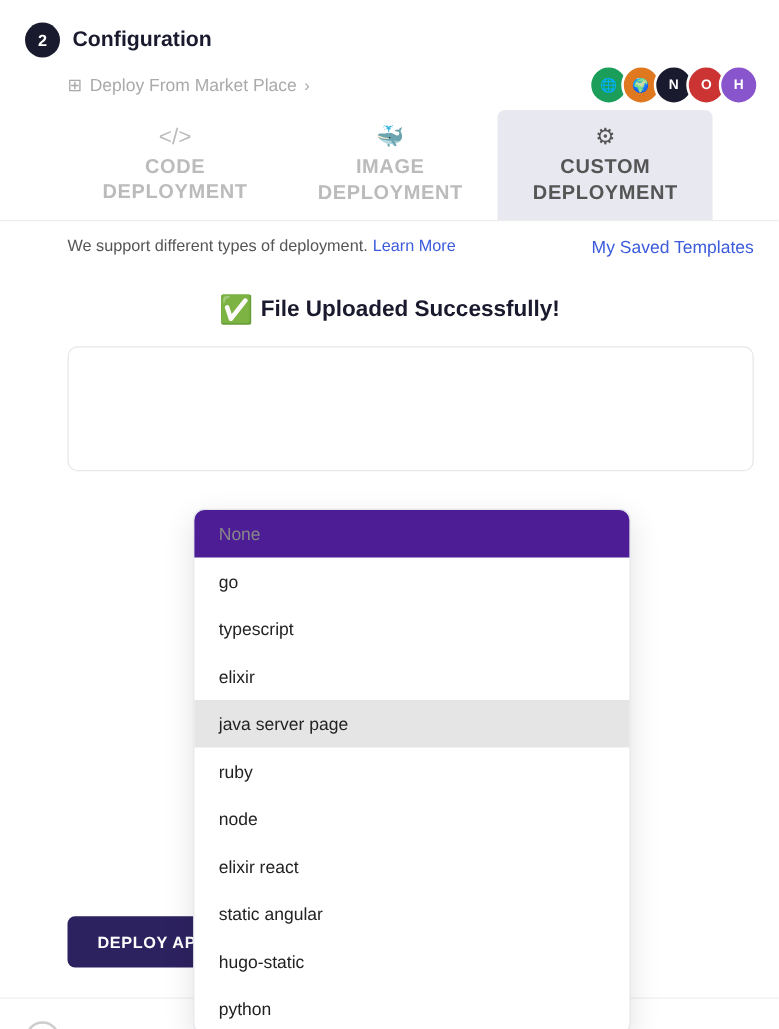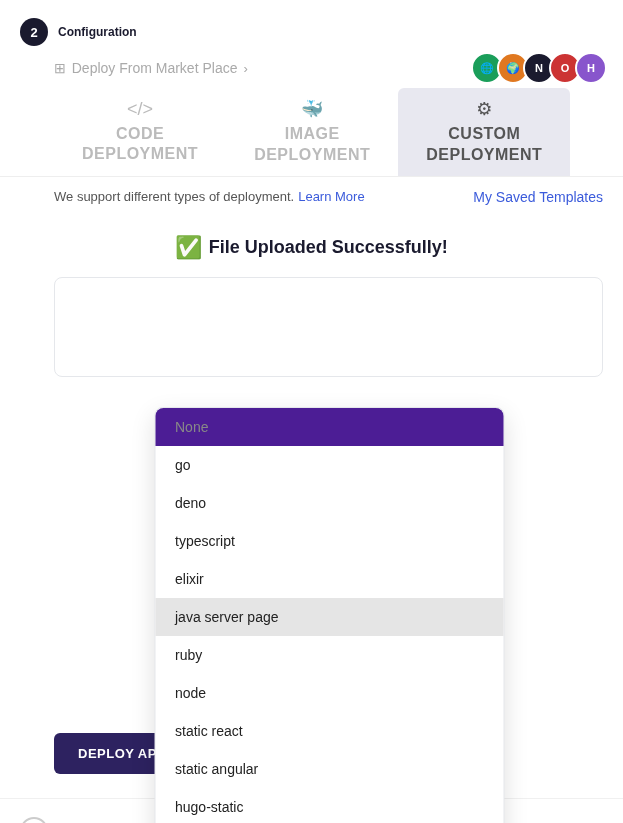--- a/index.html
+++ b/index.html
@@ -33,21 +33,21 @@
       background: #1a1a2e;
       color: #fff;
       font-size: 13px;
       font-weight: 700;
       display: flex;
       align-items: center;
       justify-content: center;
       flex-shrink: 0;
     }
     .step-title {
-      font-size: 12px;
+      font-size: 17px;
       font-weight: 600;
       color: #1a1a2e;
     }
 
     
     .breadcrumb {
       display: flex;
       align-items: center;
       padding: 4px 20px 12px 54px;
       gap: 6px;
@@ -303,27 +303,26 @@
     <span class="success-icon">✅</span>
     <span>File Uploaded Successfully!</span>
   </div>
 
   <div class="main-area">
     <div class="content-box"></div>
 
     <div class="dropdown-overlay">
       <div class="dropdown-item selected">None</div>
       <div class="dropdown-item">go</div>
-      <div class="dropdown-item">deno</div>
       <div class="dropdown-item">typescript</div>
       <div class="dropdown-item">elixir</div>
       <div class="dropdown-item highlighted">java server page</div>
       <div class="dropdown-item">ruby</div>
       <div class="dropdown-item">node</div>
-      <div class="dropdown-item">static react</div>
+      <div class="dropdown-item">elixir react</div>
       <div class="dropdown-item">static angular</div>
       <div class="dropdown-item">hugo-static</div>
       <div class="dropdown-item">python</div>
 
     </div>
   </div>
 
   <div class="deploy-btn-area" style="margin-top: 340px;">
     <button class="deploy-btn">DEPLOY APP</button>
   </div>

